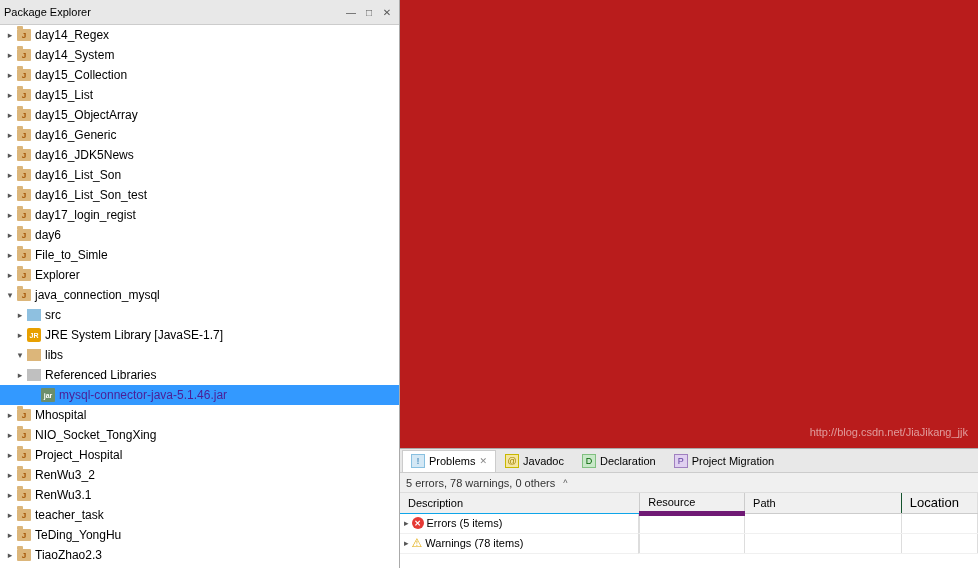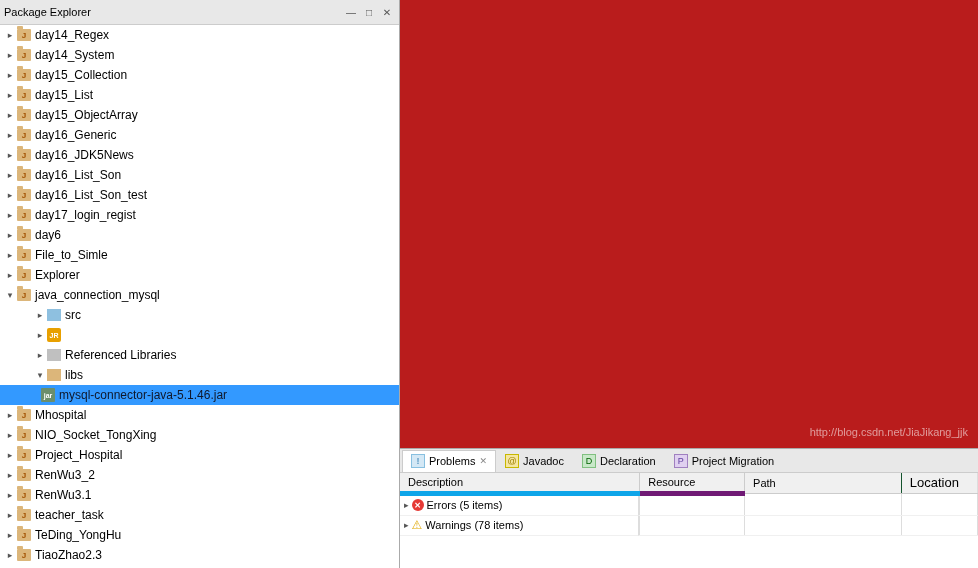--- a/index.html
+++ b/index.html
@@ -244,21 +244,21 @@
       font-size: 11px;
       height: 20px;
     }
 
     .col-description { width: 300px; }
     .col-resource { width: 120px; }
     .col-path { width: 200px; }
     .col-location { width: 80px; }
 
     
-    .indent-1 { padding-left: 34px; }
+    .indent-1 { padding-left: 14px; }
     .indent-2 { padding-left: 28px; }
 
     .watermark {
       position: absolute;
       bottom: 40px;
       right: 0;
       font-size: 11px;
       color: rgba(255,255,255,0.5);
       pointer-events: none;
     }
@@ -415,44 +415,45 @@
             <div class="icon-src" style="background:#8ec0e0; color:#fff; font-size:7px; font-weight:bold; width:14px; height:12px; display:flex; align-items:center; justify-content:center;"></div>
           </span>
         <span class="item-label">src</span>
       </div>
 
       <div class="tree-item indent-1">
         <span class="expand-arrow collapsed"></span>
         <span class="item-icon">
             <div class="icon-jre" style="width:14px;height:14px;background:#e8a000;display:flex;align-items:center;justify-content:center;font-size:7px;color:#fff;font-weight:bold;border-radius:2px;">JR</div>
           </span>
-      </div>
-
-      <div class="tree-item indent-1">
-        <span class="expand-arrow collapsed"></span>
-        <span class="item-icon">
-            <div style="width:14px;height:12px;background:#c0c0c0;position:relative;"></div>
-          </span>
-        <span class="item-label">Referenced Libraries</span>
+        <span class="item-label">JRE System Library [JavaSE-1.7]</span>
       </div>
 
       <div class="tree-item indent-1">
         <span class="expand-arrow expanded"></span>
         <span class="item-icon">
             <div style="width:14px;height:12px;background:#dcb67a;position:relative;"></div>
           </span>
         <span class="item-label">libs</span>
       </div>
 
+      <div class="tree-item indent-1">
+        <span class="expand-arrow collapsed"></span>
+        <span class="item-icon">
+            <div style="width:14px;height:12px;background:#c0c0c0;position:relative;"></div>
+          </span>
+        <span class="item-label">Referenced Libraries</span>
+      </div>
+
       <div class="tree-item indent-2" style="background:#3399ff;">
         <span class="expand-arrow leaf"></span>
         <span class="item-icon">
             <div class="icon-jar" style="width:14px;height:14px;background:#6b8e6b;display:flex;align-items:center;justify-content:center;font-size:7px;color:#fff;font-weight:bold;border-radius:1px;">jar</div>
           </span>
-        <span class="item-label" style="color:#0f172a;">mysql-connector-java-5.1.46.jar</span>
+        <span class="item-label" style="color:#4c1d95;">mysql-connector-java-5.1.46.jar</span>
       </div>
 
       <div class="tree-item">
         <span class="expand-arrow collapsed"></span>
         <span class="item-icon">
             <div class="icon-java-project">J</div>
           </span>
         <span class="item-label">Mhospital</span>
       </div>
 
@@ -539,26 +540,30 @@
           <span style="width:14px;height:14px;background:#c8e8c8;border:1px solid #80c080;display:inline-flex;align-items:center;justify-content:center;font-size:9px;color:#006000;">D</span>
           <span>Declaration</span>
         </div>
 
         <div class="bottom-tab">
           <span style="width:14px;height:14px;background:#e0d0f0;border:1px solid #a080c0;display:inline-flex;align-items:center;justify-content:center;font-size:9px;color:#6040a0;">P</span>
           <span>Project Migration</span>
         </div>
       </div>
 
+      <div style="display:flex;align-items:center;padding:2px 6px;background:#f0f0f0;border-bottom:1px solid #ddd;height:20px;">
+        <span style="font-size:11px;color:#333;">5 errors, 78 warnings, 0 others</span>
+        <span style="margin-left:8px;font-size:9px;color:#555;cursor:pointer;">^</span>
+      </div>
 
       <div style="flex:1;overflow:auto;">
         <table class="problems-table" style="width:100%;border-collapse:collapse;">
           <thead>
             <tr>
-              <th class="col-description" style="background:#f0f0f0;border-bottom:5px solid #0ea5e9;border-right:1px solid #ccc;padding:2px 8px;font-size:11px;font-weight:normal;text-align:left;height:20px;">Description</th>
+              <th class="col-description" style="background:#f0f0f0;border-bottom:1px solid #0ea5e9;border-right:1px solid #ccc;padding:2px 8px;font-size:11px;font-weight:normal;text-align:left;height:20px;">Description</th>
               <th class="col-resource" style="background:#f0f0f0;border-bottom:5px solid #701a75;border-right:1px solid #ccc;padding:2px 8px;font-size:11px;font-weight:normal;text-align:left;height:20px;">Resource</th>
               <th class="col-path" style="background:#f0f0f0;border-bottom:1px solid #ccc;border-right:1px solid #14532d;padding:2px 8px;font-size:11px;font-weight:normal;text-align:left;height:20px;">Path</th>
               <th class="col-location" style="background:#f0f0f0;border-bottom:1px solid #ccc;padding:2px 8px;font-size:13px;font-weight:normal;text-align:left;height:20px;">Location</th>
             </tr>
           </thead>
           <tbody>
 
             <tr>
               <td style="padding:2px 4px;font-size:11px;height:20px;display:flex;align-items:center;gap:3px;border-bottom:1px solid #f0f0f0;">
                 <span style="font-size:9px;color:#555;">▸</span>

